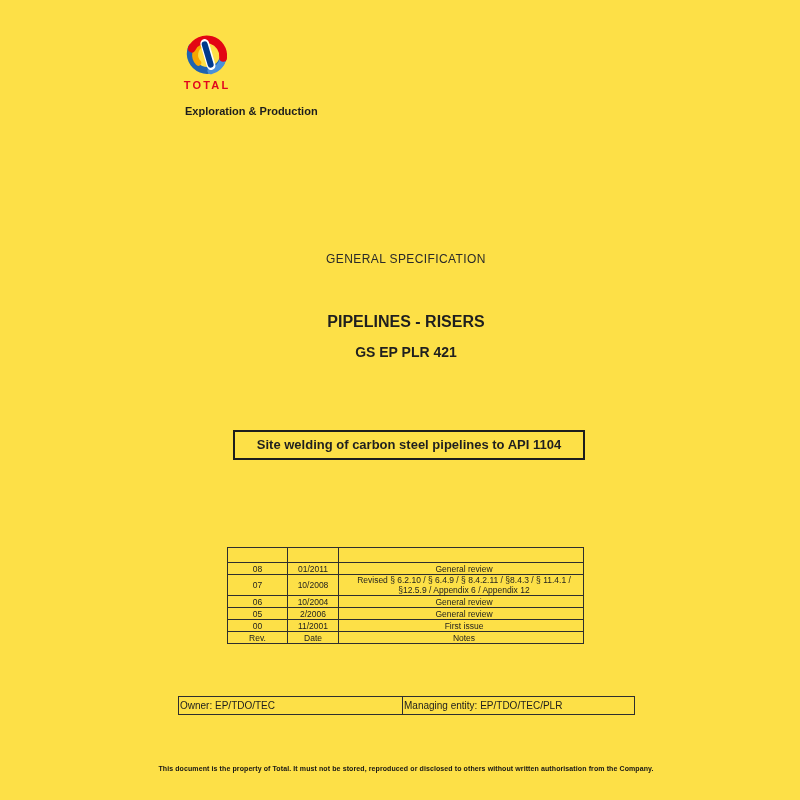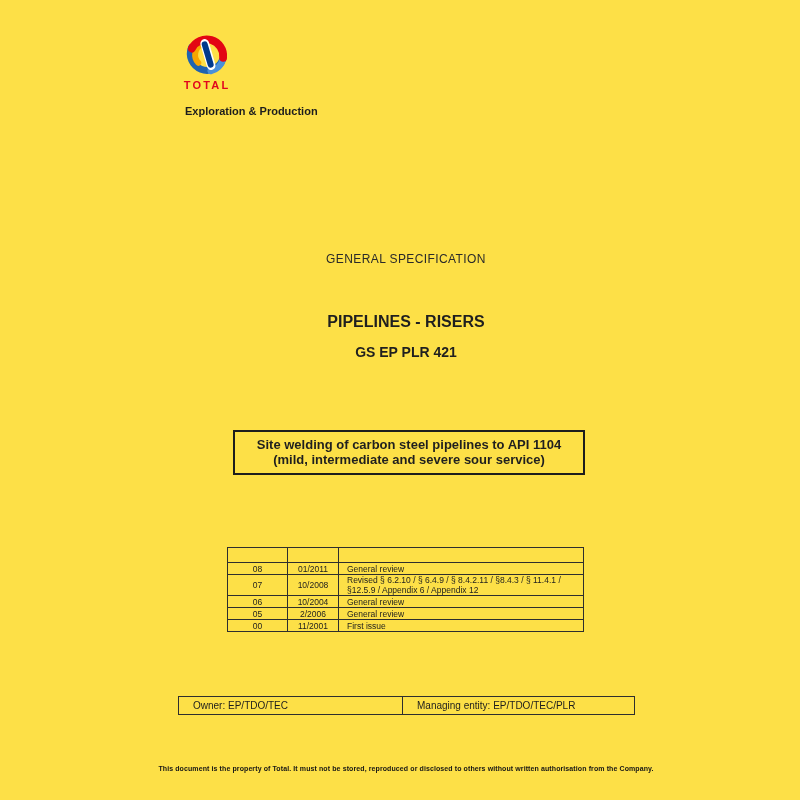--- a/index.html
+++ b/index.html
@@ -39,31 +39,31 @@
   .rev-table{
     position:absolute;left:227px;top:547px;
     border-collapse:collapse;table-layout:fixed;
     font-size:8.5px;line-height:10px;color:#1d1d1d;
   }
   .rev-table td{
     border:1px solid #2e2e2e;
     text-align:center;vertical-align:middle;
     padding:0 2px;height:11px;overflow:hidden;
   }
-  .rev-table td.notes{text-align:left;padding-left:8px;white-space:pre-line;}
+  .rev-table td.notes{text-align:center;padding-left:8px;white-space:pre-line;}
   .rev-table tr.r-empty td{height:10px;padding:2px;}
   
   .own-table{
     position:absolute;left:178px;top:696px;
     border-collapse:collapse;table-layout:fixed;
     font-size:10px;color:#1d1d1d;
   }
   .own-table td{
     border:1px solid #2e2e2e;
-    padding:2px 14px;height:13px;vertical-align:middle;
+    padding:2px 1px;height:13px;vertical-align:middle;
     white-space:nowrap;overflow:hidden;
   }
   
   .disclaimer{
     position:absolute;left:12px;top:765px;width:788px;
     text-align:center;font-size:7px;font-weight:700;color:#151515;
     letter-spacing:0.1px;
   }
 </style>
 </head>
@@ -87,21 +87,20 @@
   </svg>
   <div class="wordmark">TOTAL</div>
   <div class="division">Exploration &amp; Production</div>
 
   <div class="ctr doc-type">GENERAL SPECIFICATION</div>
   <div class="ctr discipline">PIPELINES - RISERS</div>
   <div class="ctr doc-number">GS EP PLR 421</div>
 
   <div class="subject-box">
     <div>Site welding of carbon steel pipelines to API 1104</div>
-    <div>(mild, intermediate and severe sour service)</div>
   </div>
 
   <table class="rev-table">
     <colgroup>
         <col style="width:60px">
         <col style="width:51px">
         <col style="width:245px">
       </colgroup>
     <tbody>
       <tr class="r-empty">
@@ -128,20 +127,25 @@
       <tr>
         <td>05</td>
         <td>2/2006</td>
         <td class="notes">General review</td>
       </tr>
       <tr>
         <td>00</td>
         <td>11/2001</td>
         <td class="notes">First issue</td>
       </tr>
+      <tr>
+        <td>Rev.</td>
+        <td>Date</td>
+        <td class="notes">Notes</td>
+      </tr>
     </tbody>
   </table>
 
   <table class="own-table">
     <colgroup>
         <col style="width:224px">
         <col style="width:232px">
       </colgroup>
     <tbody>
       <tr>

